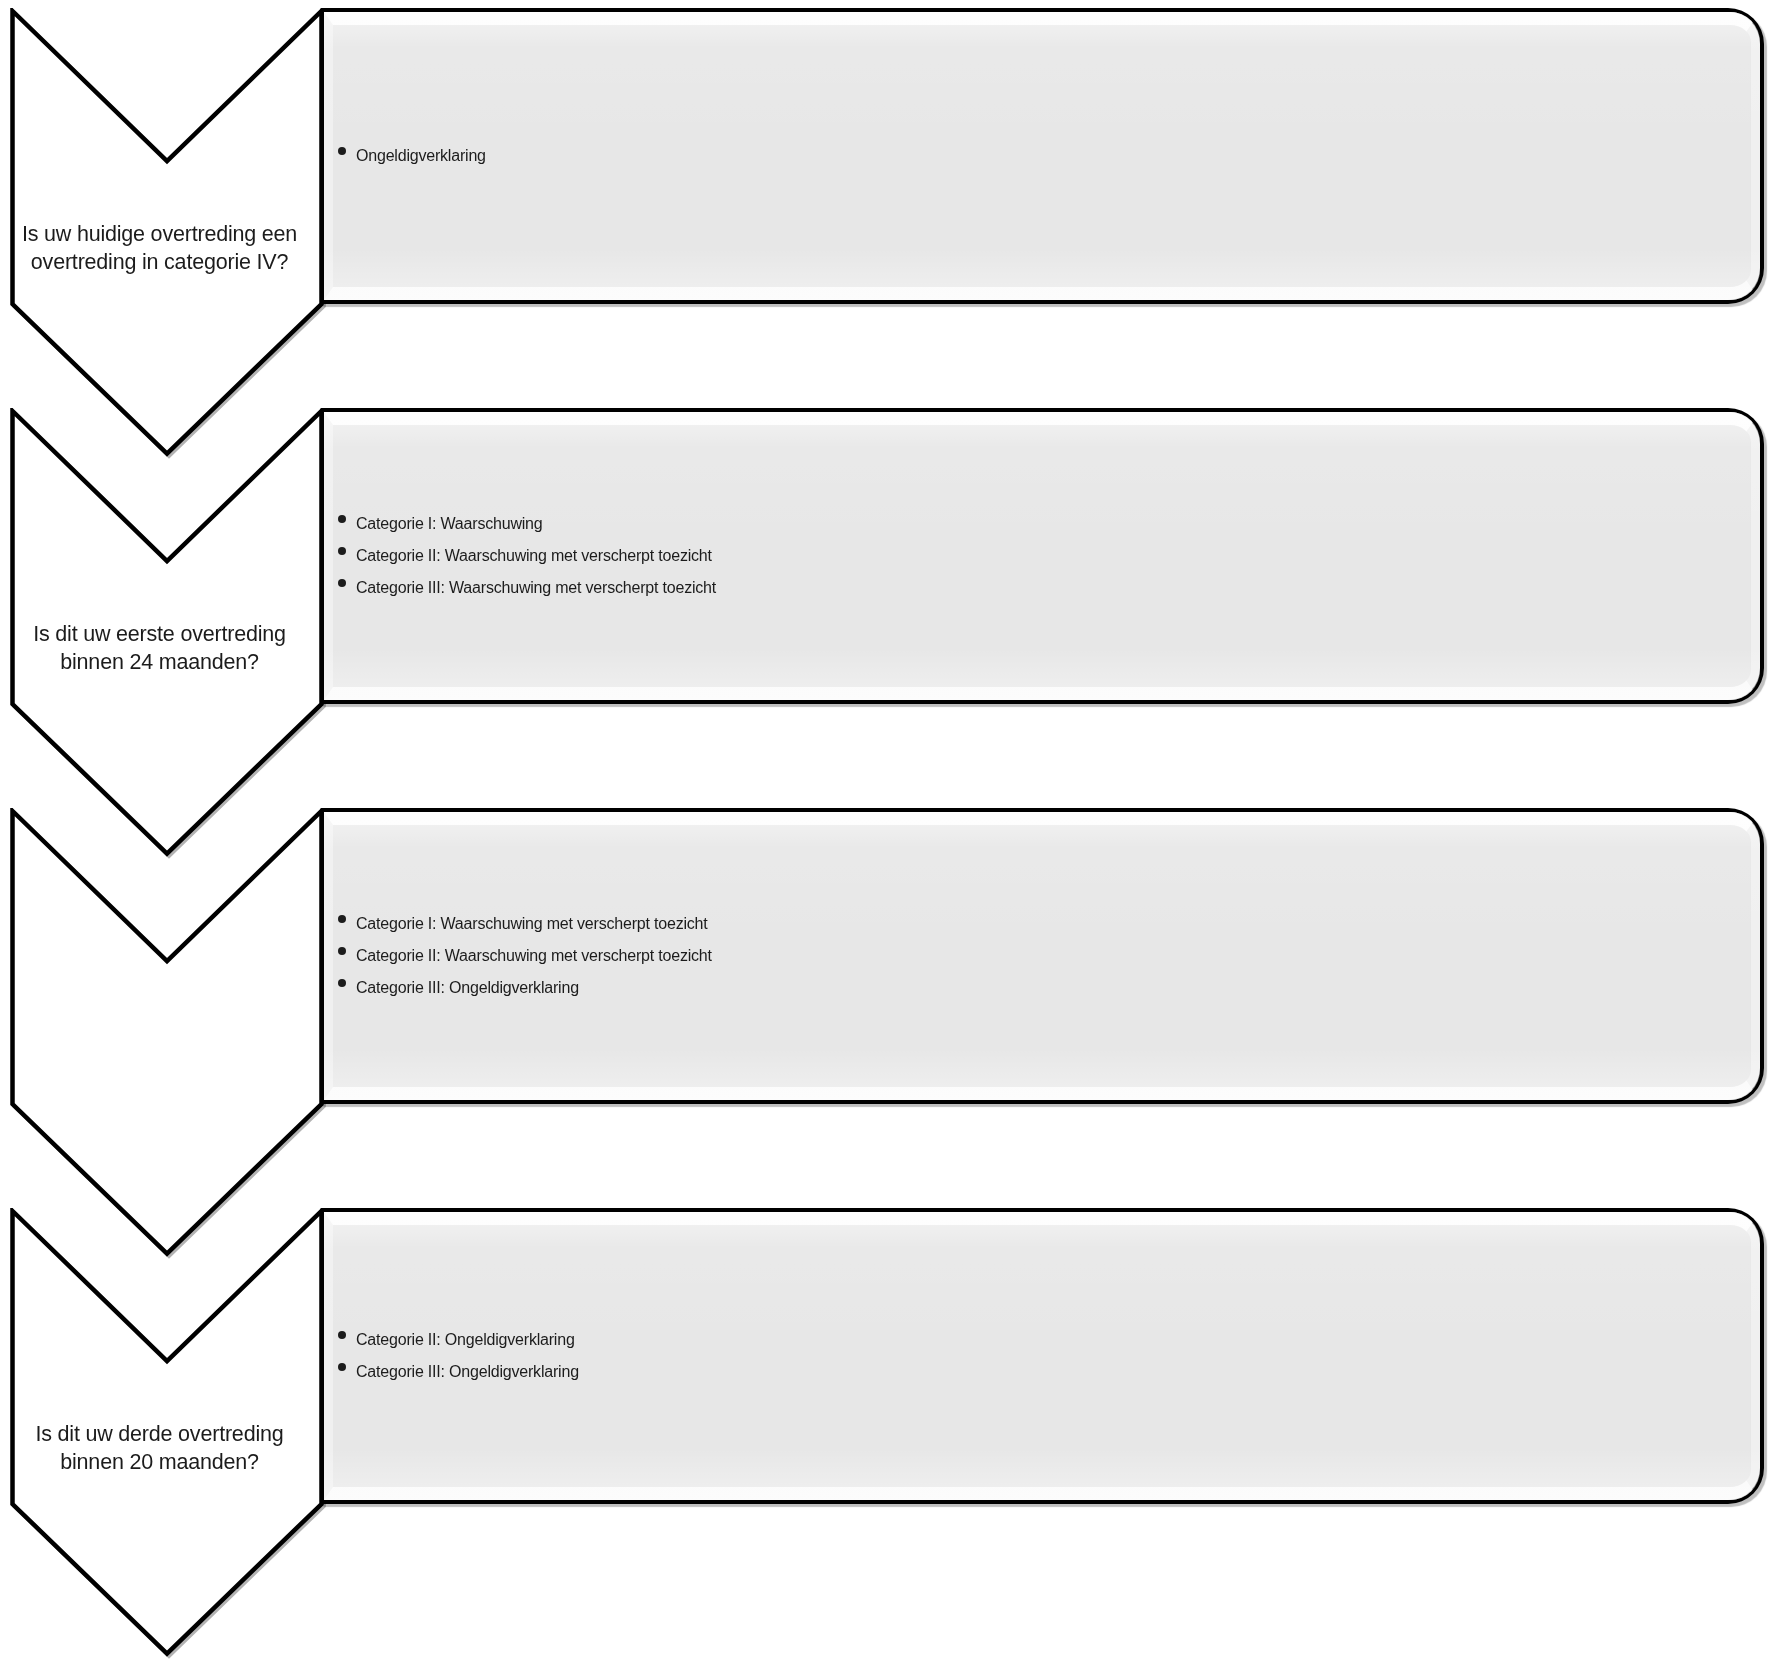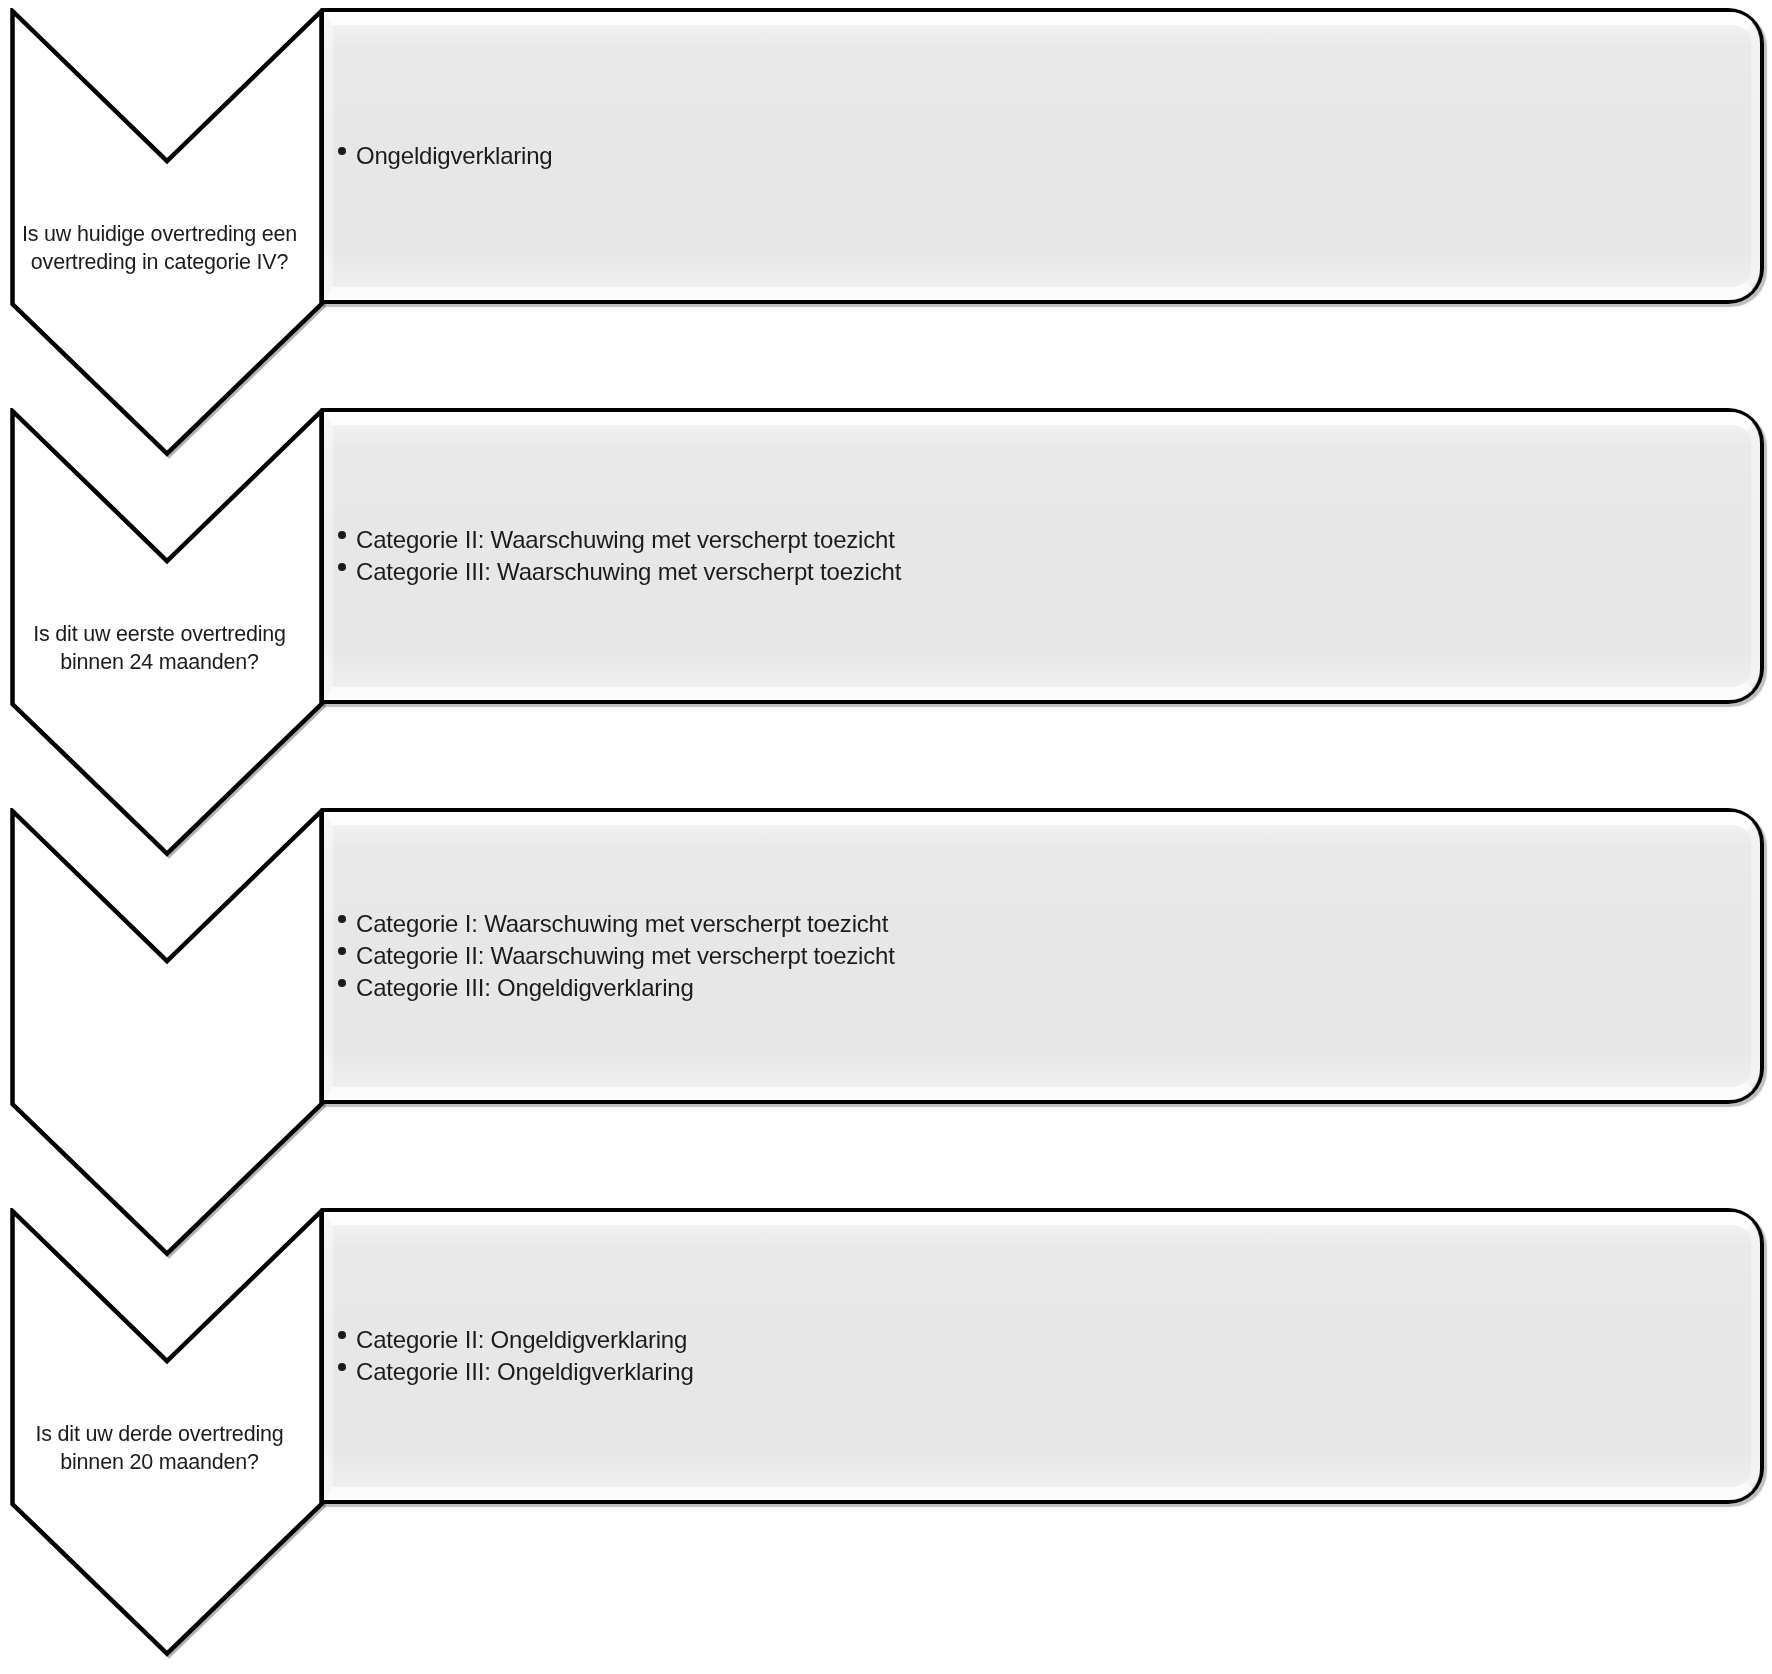--- a/index.html
+++ b/index.html
@@ -83,21 +83,21 @@
   .box-content {
     position: absolute;
     inset: 14px 30px 14px 14px;
     display: flex;
     flex-direction: column;
     justify-content: center;
   }
   .bullet-line {
     display: flex;
     align-items: baseline;
-    font-size: 24px;
+    font-size: 16px;
     line-height: 32px;
     color: #1c1c1c;
     letter-spacing: -0.2px;
   }
   .bullet-dot {
     flex: 0 0 auto;
     width: 8px;
     height: 8px;
     border-radius: 50%;
     background: #1c1c1c;
@@ -133,20 +133,24 @@
     <svg class="chevron-svg" viewBox="0 0 314 449" preserveAspectRatio="none">
       <polygon points="2.5,3 157,153 311.5,3 311.5,296 157,445.5 2.5,296" fill="#ffffff" stroke="#000000" stroke-width="4.5" stroke-linejoin="miter"></polygon>
     </svg>
     <div class="chevron-question">Is dit uw eerste overtreding binnen 24 maanden?</div>
     <div class="outcome-box">
       <div class="box-bevel"></div>
       <div class="box-gloss"></div>
       <div class="box-content">
         <div class="bullet-line">
           <span class="bullet-dot"></span>
+          <span>Categorie I: Waarschuwing</span>
+        </div>
+        <div class="bullet-line">
+          <span class="bullet-dot"></span>
           <span>Categorie II: Waarschuwing met verscherpt toezicht</span>
         </div>
         <div class="bullet-line">
           <span class="bullet-dot"></span>
           <span>Categorie III: Waarschuwing met verscherpt toezicht</span>
         </div>
       </div>
     </div>
   </section>
 

